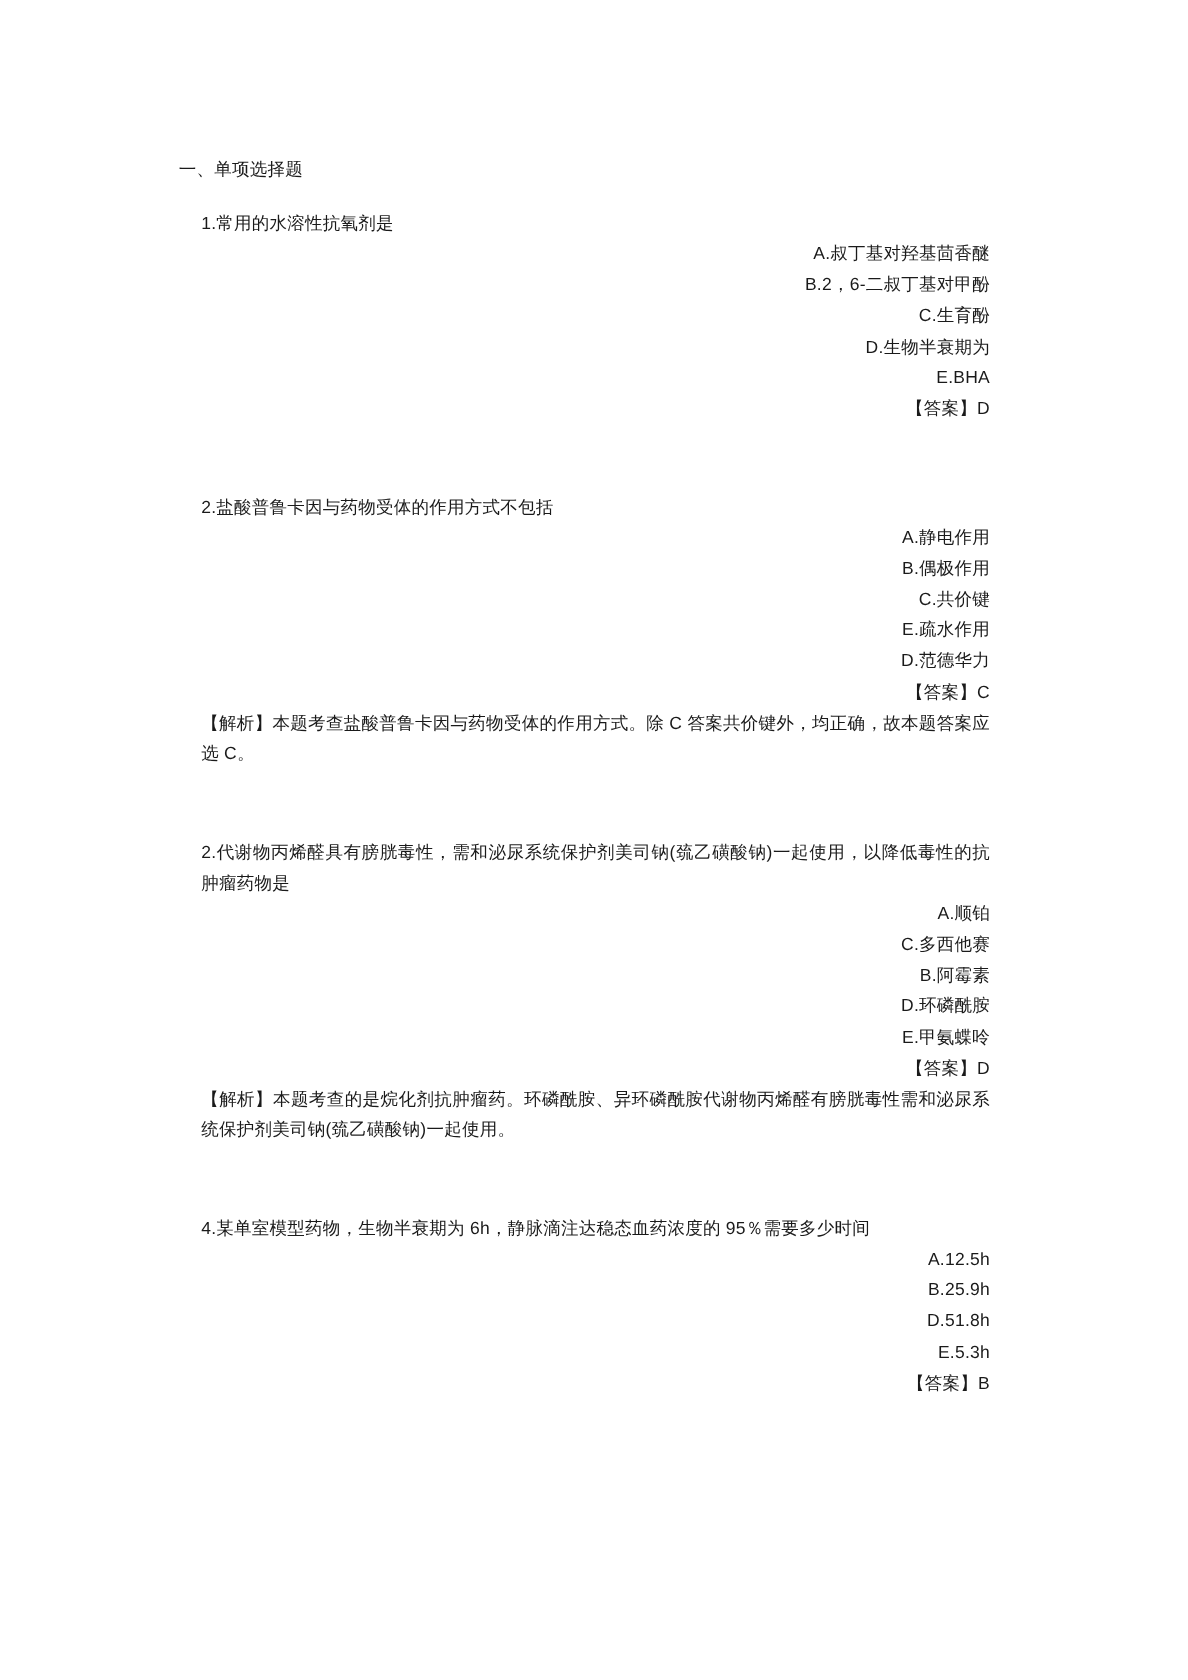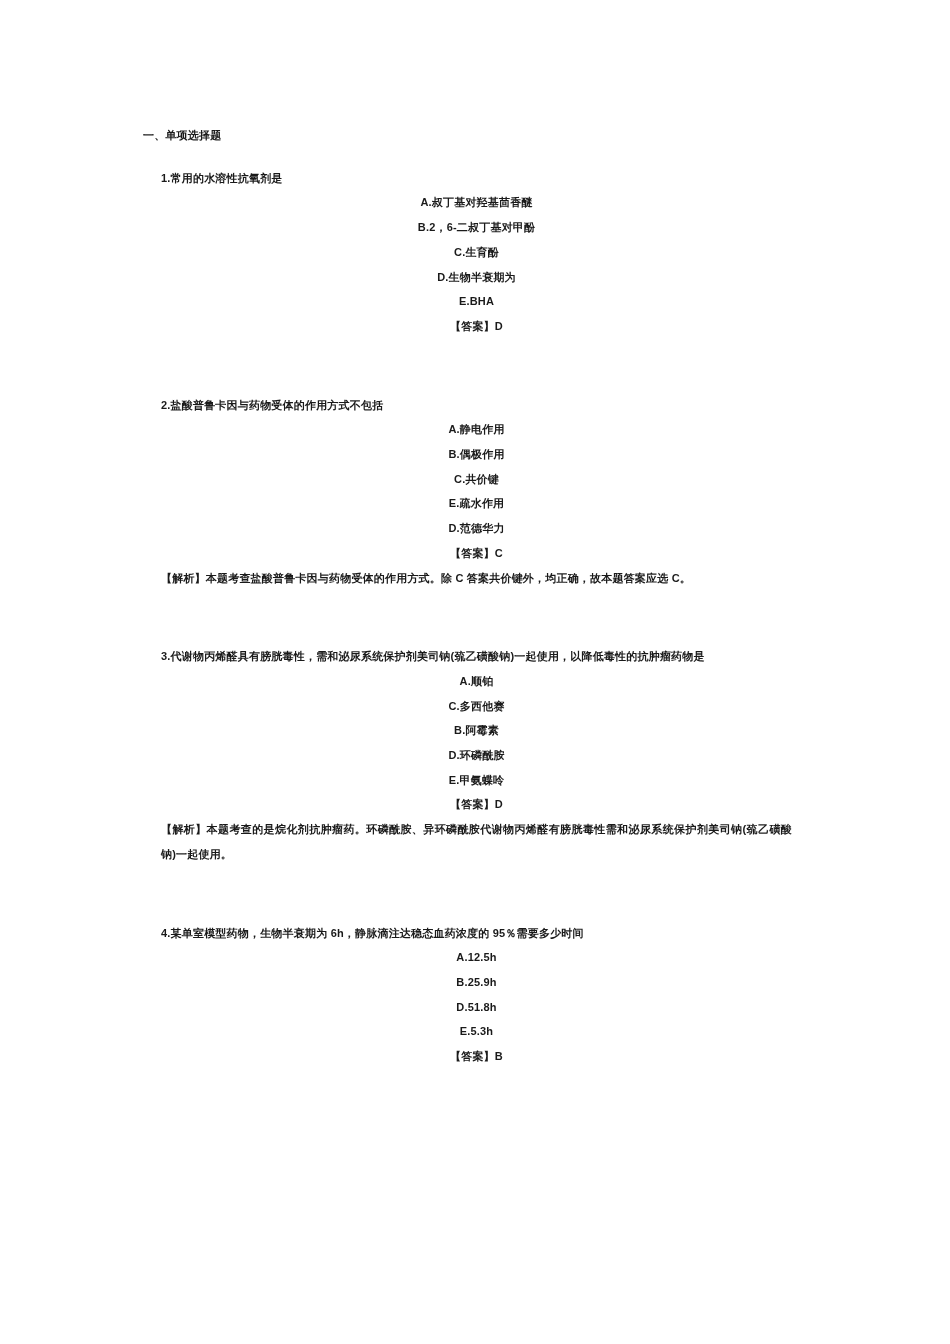--- a/index.html
+++ b/index.html
@@ -16,40 +16,39 @@
   }
   .page {
     box-sizing: border-box;
     width: 950px;
     height: 1344px;
     padding: 123px 140px 0 143px;
     background: #ffffff;
   }
   .doc p {
     margin: 0;
-    font-size: 11px;
+    font-size: 14px;
     line-height: 24.7px;
     letter-spacing: 0.2px;
     white-space: normal;
-    font-weight: bold;
   }
   .section-title {
     text-align: left;
   }
   .question {
     margin: 18px;
   }
   .question + .question {
     margin-top: 54px;
   }
   .stem, .analysis {
     text-align: justify;
   }
   .option, .answer {
-    text-align: center;
+    text-align: right;
   }
 </style>
 </head>
 <body>
 
 <div class="page doc">
 
   <p class="section-title">一、单项选择题</p>
 
   <section class="question">
@@ -67,21 +66,21 @@
     <p class="option">A.静电作用</p>
     <p class="option">B.偶极作用</p>
     <p class="option">C.共价键</p>
     <p class="option">E.疏水作用</p>
     <p class="option">D.范德华力</p>
     <p class="answer">【答案】C</p>
     <p class="analysis">【解析】本题考查盐酸普鲁卡因与药物受体的作用方式。除 C 答案共价键外，均正确，故本题答案应选 C。</p>
   </section>
 
   <section class="question">
-    <p class="stem">3.代谢物丙烯醛具有膀胱毒性，需和泌尿系统保护剂美司钠(巯乙磺酸钠)一起使用，以降低毒性的抗肿瘤药物是</p>
+    <p class="stem">2.代谢物丙烯醛具有膀胱毒性，需和泌尿系统保护剂美司钠(巯乙磺酸钠)一起使用，以降低毒性的抗肿瘤药物是</p>
     <p class="option">A.顺铂</p>
     <p class="option">C.多西他赛</p>
     <p class="option">B.阿霉素</p>
     <p class="option">D.环磷酰胺</p>
     <p class="option">E.甲氨蝶呤</p>
     <p class="answer">【答案】D</p>
     <p class="analysis">【解析】本题考查的是烷化剂抗肿瘤药。环磷酰胺、异环磷酰胺代谢物丙烯醛有膀胱毒性需和泌尿系统保护剂美司钠(巯乙磺酸钠)一起使用。</p>
   </section>
 
   <section class="question">

